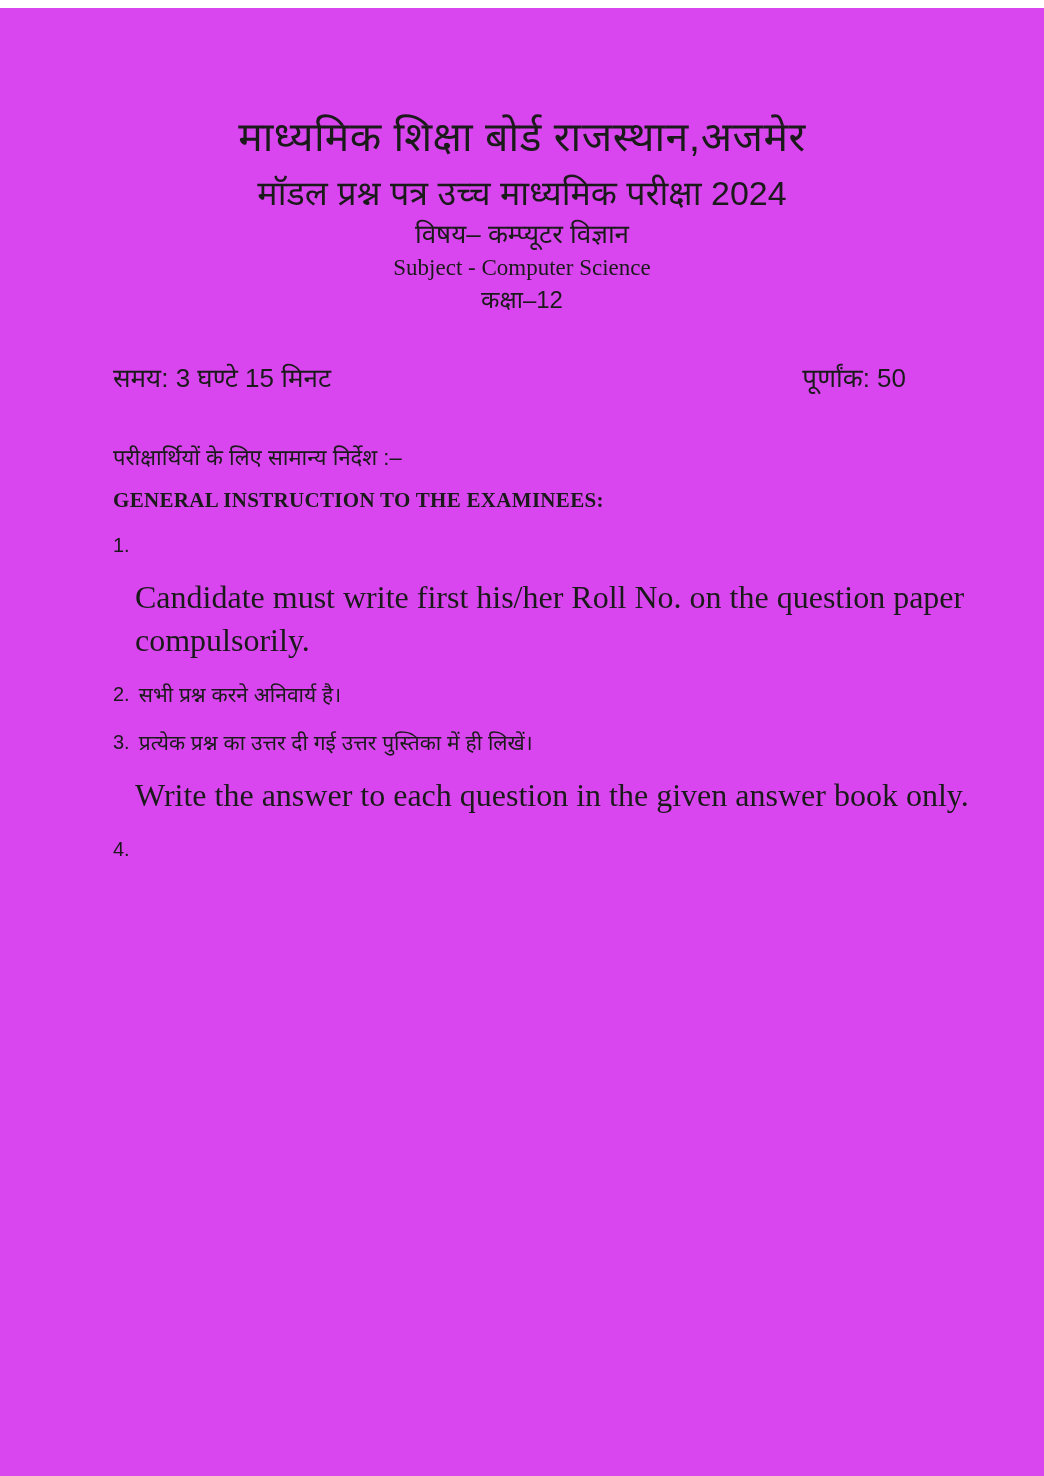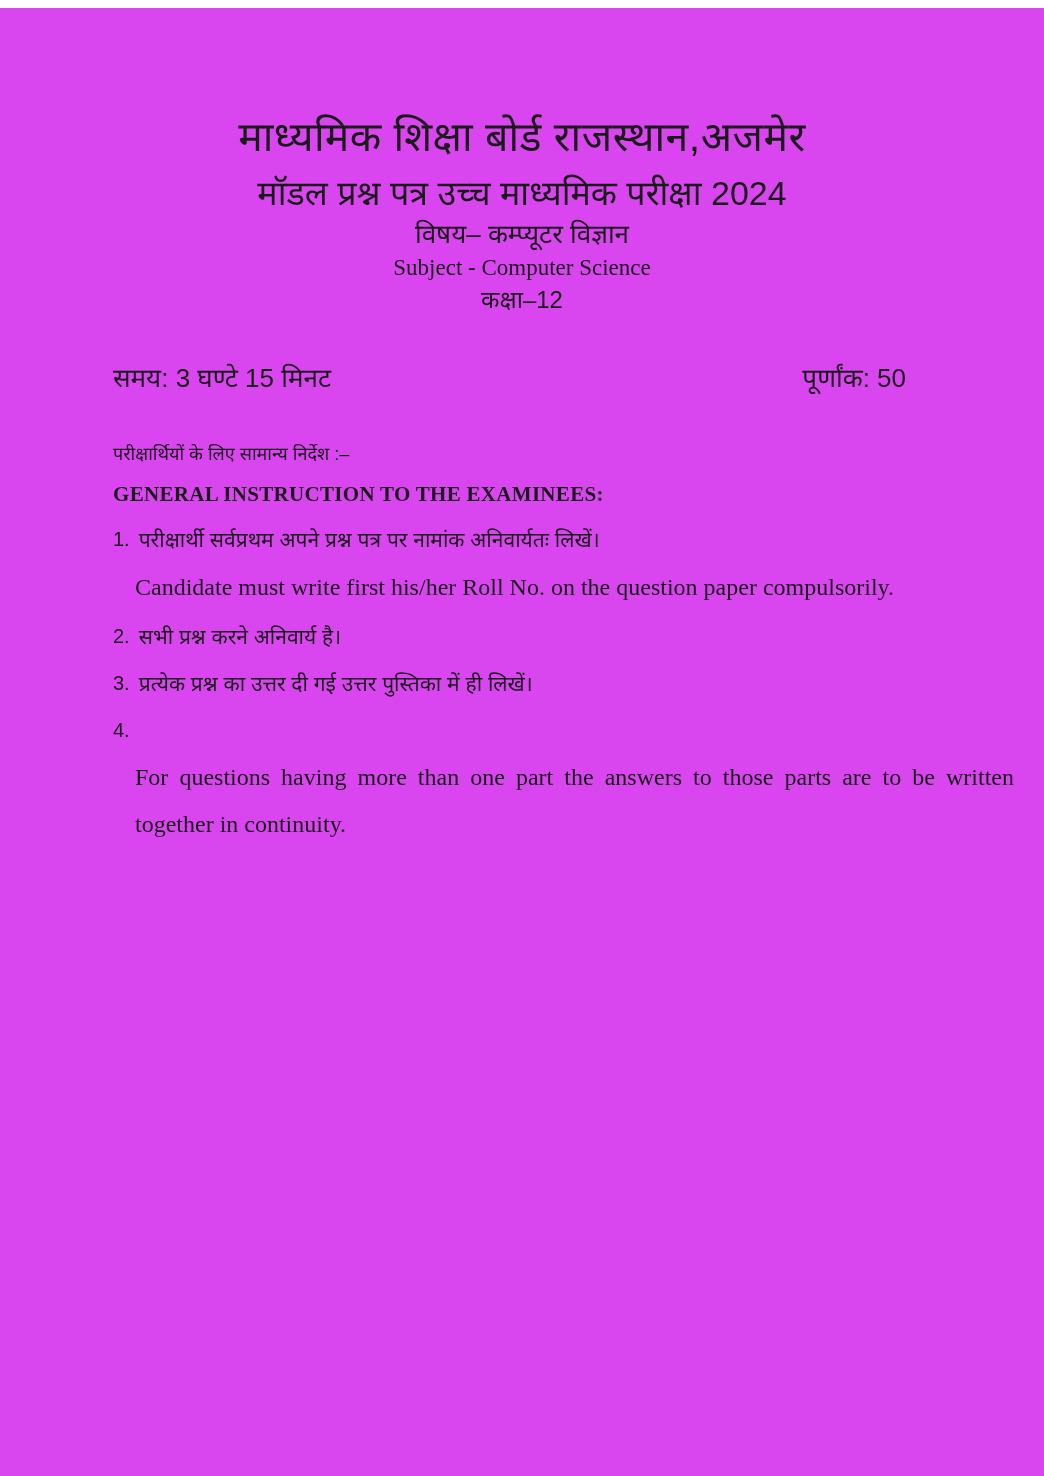--- a/index.html
+++ b/index.html
@@ -53,21 +53,21 @@
     justify-content: space-between;
     align-items: flex-start;
     margin: 44px 138px 0 113px;
     font-size: 26px;
     font-weight: 500;
   }
   .instructions {
     margin: 46px 30px 0 113px;
   }
   .instr-heading-hi {
-    font-size: 18px;
+    font-size: 22px;
     font-weight: 500;
   }
   .instr-heading-en {
     font-family: "Liberation Serif", serif;
     font-size: 21px;
     font-weight: bold;
     letter-spacing: 0.3px;
     margin-top: 17px;
   }
   .instr-item { margin-top: 0; }
@@ -78,21 +78,21 @@
     margin-top: 19px;
     line-height: 1.35;
   }
   .item-num {
     font-size: 20px;
     margin-right: 9px;
     flex: 0 0 auto;
   }
   .item-en {
     font-family: "Liberation Serif", serif;
-    font-size: 24px;
+    font-size: 32px;
     line-height: 1.35;
     margin-top: 17px;
     padding-left: 22px;
   }
   .item-en.justify {
     text-align: justify;
     line-height: 1.95;
     margin-top: 10px;
   }
 </style>
@@ -114,40 +114,39 @@
     <span>पूर्णांक: 50</span>
   </div>
 
   <div class="instructions">
     <div class="instr-heading-hi">परीक्षार्थियों के लिए सामान्य निर्देश :–</div>
     <div class="instr-heading-en">GENERAL INSTRUCTION TO THE EXAMINEES:</div>
 
     <div class="instr-item">
       <div class="item-hi">
         <span class="item-num">1.</span>
-        <span>परीक्षार्थी सर्वप्रथम अपने प्रश्न पत्र पर नामांक अनिवार्यतः लिखें।</span>
       </div>
       <div class="item-en">Candidate must write first his/her Roll No. on the question paper compulsorily.</div>
     </div>
 
     <div class="instr-item">
       <div class="item-hi">
         <span class="item-num">2.</span>
         <span>सभी प्रश्न करने अनिवार्य है।</span>
       </div>
     </div>
 
     <div class="instr-item">
       <div class="item-hi">
         <span class="item-num">3.</span>
         <span>प्रत्येक प्रश्न का उत्तर दी गई उत्तर पुस्तिका में ही लिखें।</span>
       </div>
+      <div class="item-en">Write the answer to each question in the given answer book only.</div>
     </div>
 
     <div class="instr-item">
       <div class="item-hi">
         <span class="item-num">4.</span>
       </div>
-      <div class="item-en justify">For questions having more than one part the answers to those parts are to be written together in continuity.</div>
     </div>
   </div>
 
 </div>
 
 </body></html>

